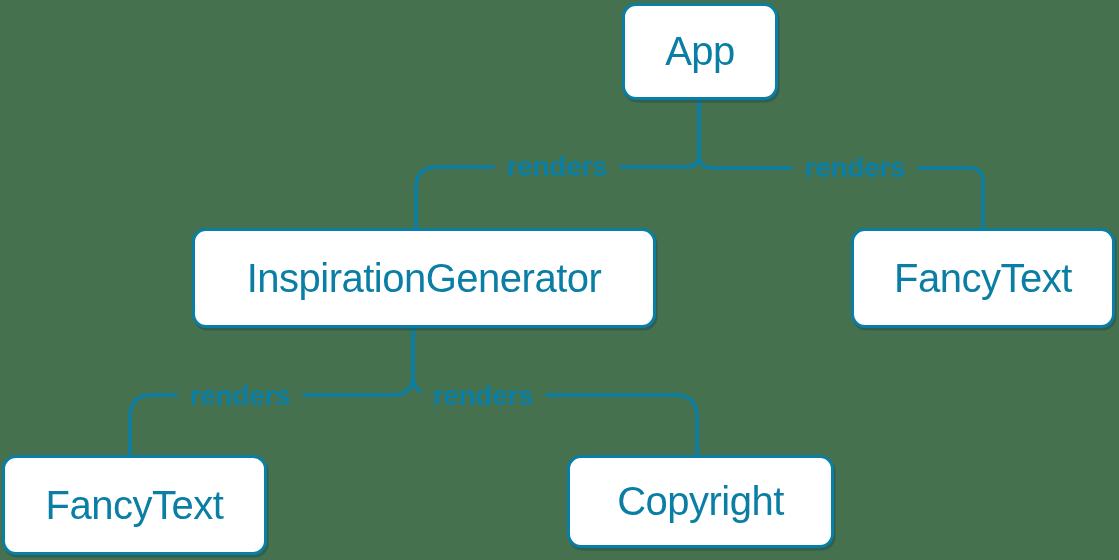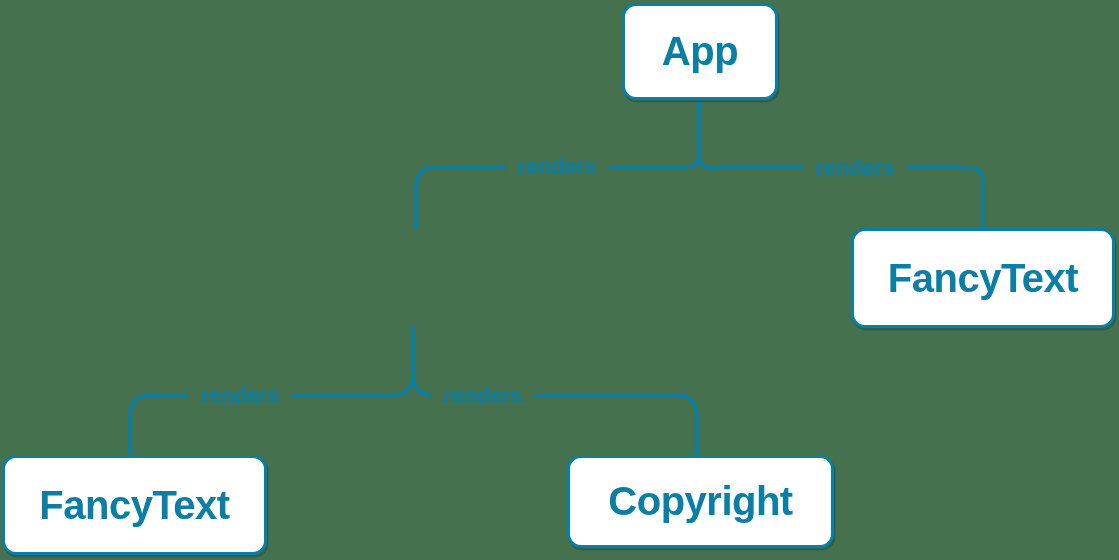--- a/index.html
+++ b/index.html
@@ -29,36 +29,36 @@
   .node {
     position: absolute;
     background: var(--node-fill);
     border: 3px solid var(--accent);
     border-radius: 14px;
     display: flex;
     align-items: center;
     justify-content: center;
     color: var(--accent);
     font-size: 40px;
-    font-weight: 700;
+    font-weight: 400;
     letter-spacing: -0.5px;
     box-shadow: 1.5px 2.5px 0 0 var(--shadow);
   }
   .node-app            { left: 622px; top: 3px;   width: 156px; height: 97px;  }
   .node-ig             { left: 192px; top: 228px; width: 464px; height: 100px; }
   .node-fancy-right    { left: 851px; top: 228px; width: 264px; height: 100px; }
   .node-fancy-left     { left: 2px;   top: 455px; width: 265px; height: 100px; }
   .node-copyright      { left: 567px; top: 455px; width: 267px; height: 93px; }
 
   .edge-label {
     position: absolute;
     transform: translate(-50%, -50%);
     background: var(--bg);
     color: var(--accent);
-    font-size: 22px;
+    font-size: 28px;
     font-weight: 600;
     letter-spacing: -0.3px;
     padding: 0 12px;
     line-height: 1.1;
     white-space: nowrap;
   }
   .edge-label-1 { left: 557px; top: 167px; }
   .edge-label-2 { left: 855px; top: 168px; }
   .edge-label-3 { left: 240px; top: 396px; }
   .edge-label-4 { left: 483px; top: 396px; }
@@ -74,17 +74,18 @@
     <path d="M 413 328 L 413 375 Q 413 395 393 395 L 152 395 Q 130 395 130 417 L 130 455"></path>
     <path d="M 413 328 L 413 375 Q 413 395 433 395 L 675 395 Q 697 395 697 417 L 697 455"></path>
   </svg>
 
   <span class="edge-label edge-label-1">renders</span>
   <span class="edge-label edge-label-2">renders</span>
   <span class="edge-label edge-label-3">renders</span>
   <span class="edge-label edge-label-4">renders</span>
 
   <div class="node node-app">App</div>
+  <div class="node node-ig">InspirationGenerator</div>
   <div class="node node-fancy-right">FancyText</div>
   <div class="node node-fancy-left">FancyText</div>
   <div class="node node-copyright">Copyright</div>
 
 </div>
 
 </body></html>

